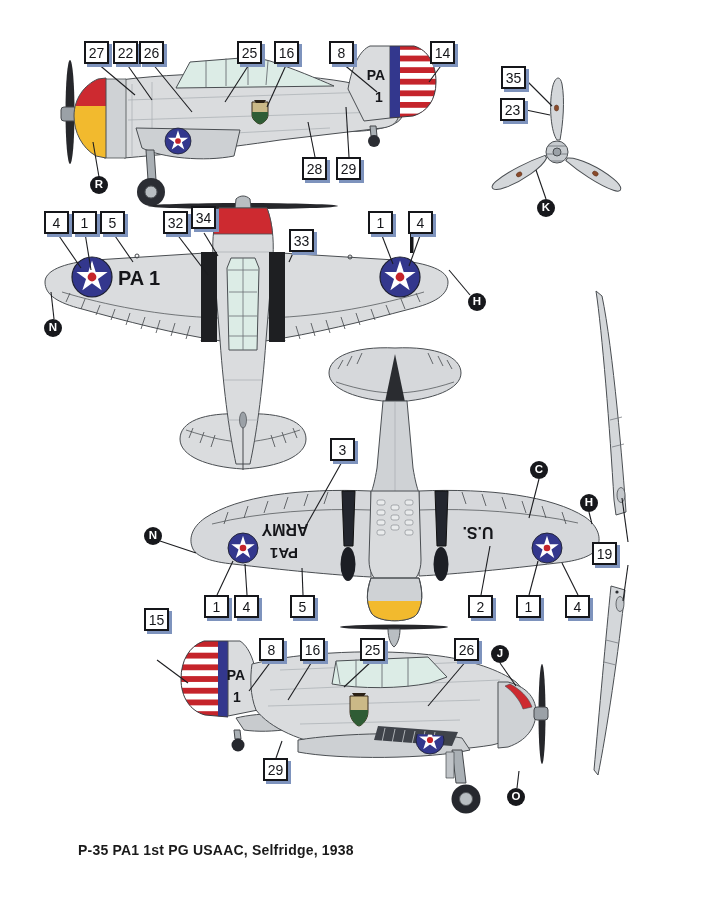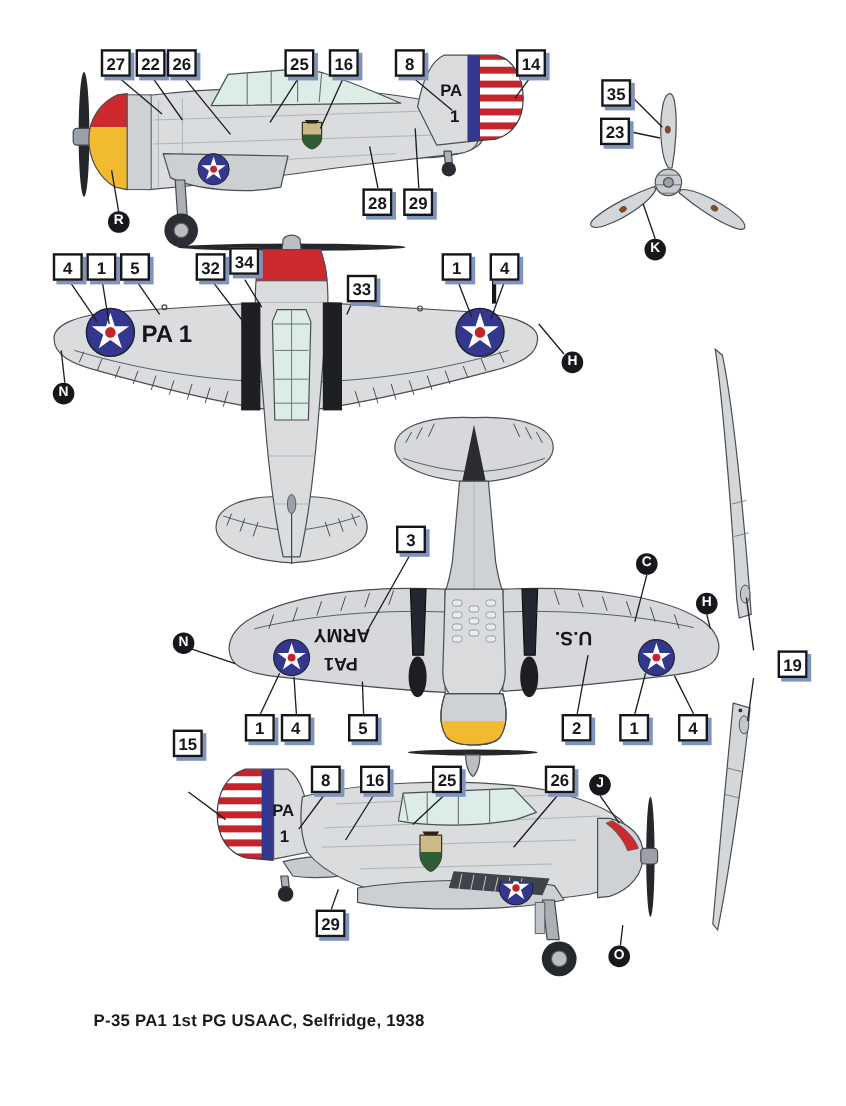--- a/index.html
+++ b/index.html
@@ -3,21 +3,21 @@
 <meta charset="utf-8">
 <style>
   *{margin:0;padding:0;box-sizing:border-box}
   html,body{background:#ffffff}
   #sheet{position:relative;width:705px;height:922px;background:#fff;overflow:hidden;
          font-family:"Liberation Sans",sans-serif}
   #art{position:absolute;left:0;top:0;z-index:1}
   .co{position:absolute;z-index:3;width:25px;height:23px;background:#fff;
       border:2px solid #15161a;box-shadow:3px 3px 0 0 #7e93bd;
       display:flex;align-items:center;justify-content:center;
-      font-weight:bold;font-size:14px;color:#15161a;line-height:1}
+      font-weight:normal;font-size:14px;color:#15161a;line-height:1}
   .lm{position:absolute;z-index:3;width:18px;height:18px;border-radius:50%;
       background:#17181c;color:#fff;display:flex;align-items:center;justify-content:center;
       font-weight:bold;font-size:11.5px;line-height:1}
   .caption{position:absolute;left:78px;top:841px;z-index:3;color:#1a1a1a;
            font-weight:bold;font-size:14px;line-height:19px;letter-spacing:.2px}
   .t{font-family:"Liberation Sans",sans-serif;font-weight:bold;fill:#15161a}
 </style>
 </head>
 <body>
 
@@ -353,21 +353,21 @@
   <div class="co" style="left:468px;top:595px">
       <span>2</span>
     </div>
   <div class="co" style="left:516px;top:595px">
       <span>1</span>
     </div>
   <div class="co" style="left:565px;top:595px">
       <span>4</span>
     </div>
 
-  <div class="co" style="left:648px;top:542px">
+  <div class="co" style="left:592px;top:542px">
       <span>19</span>
     </div>
 
   <div class="co" style="left:144px;top:608px">
       <span>15</span>
     </div>
   <div class="co" style="left:259px;top:638px">
       <span>8</span>
     </div>
   <div class="co" style="left:300px;top:638px">

